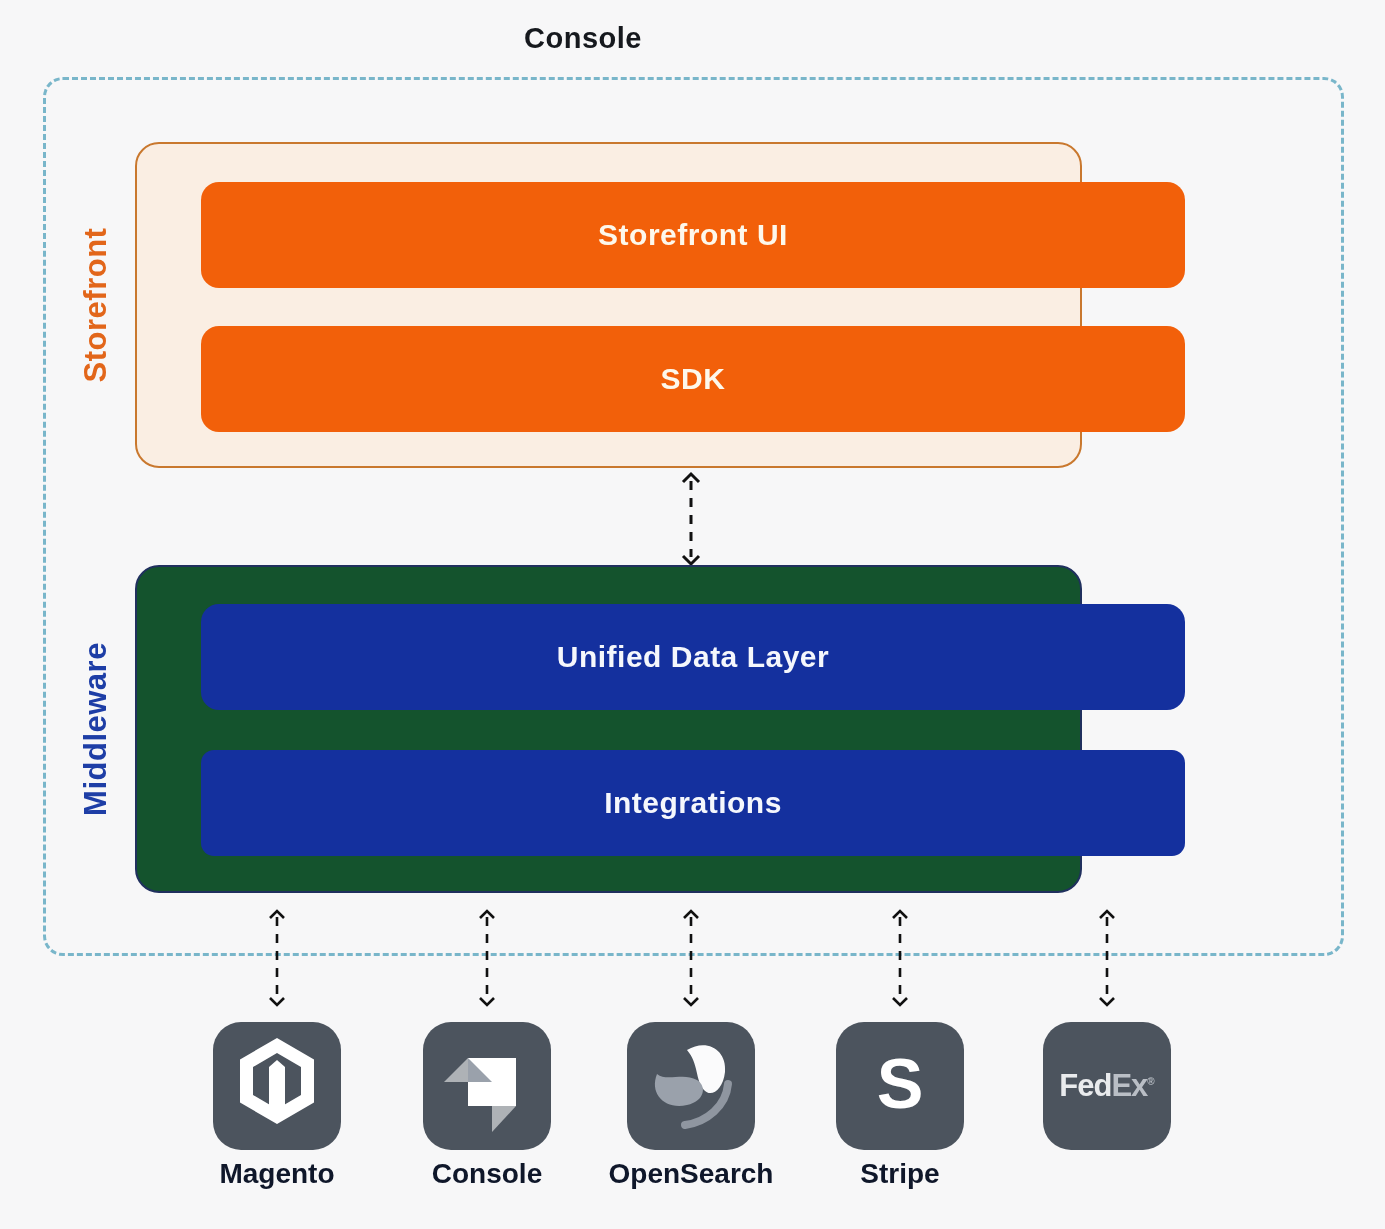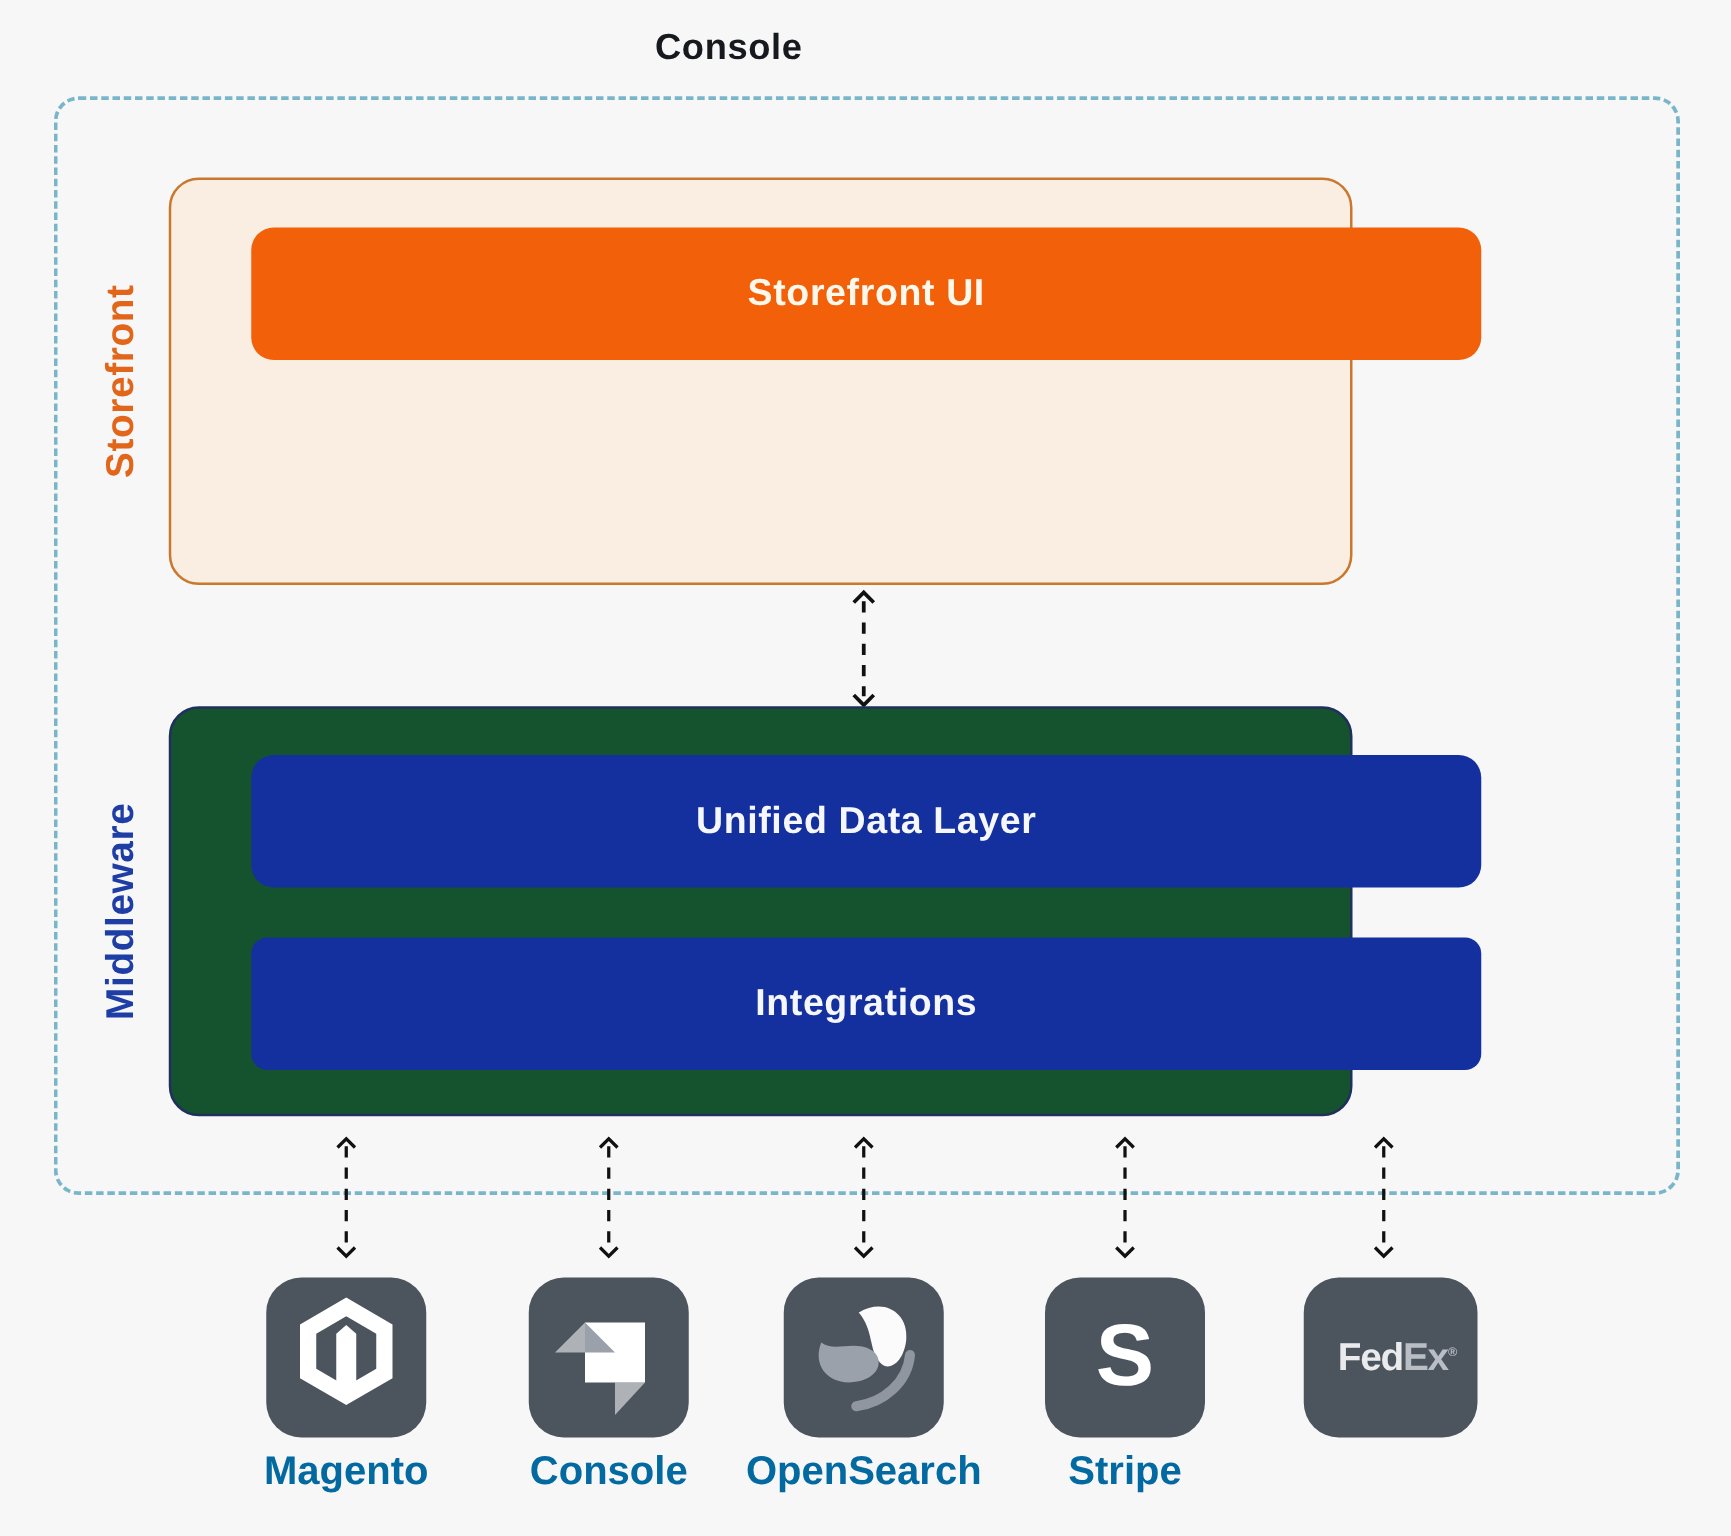--- a/index.html
+++ b/index.html
@@ -83,23 +83,23 @@
     border-radius:28px;
     display:flex;
     align-items:center;
     justify-content:center;
   }
   .icon-label{
     position:absolute;
     top:1158px;
     width:240px;
     text-align:center;
-    font-size:32px;
-    font-weight:bold;
-    color:#0369a1;
+    font-size:28px;
+    font-weight:bold;
+    color:#0f172a;
   }
   .stripe-s{
     color:#ffffff;
     font-size:70px;
     font-weight:bold;
     line-height:1;
     transform:translateY(-2px);
   }
   .fedex-word{
     color:#e9ebed;
@@ -116,20 +116,21 @@
 
 <div class="canvas">
 
   <div class="page-title">Console</div>
 
   <div class="console-box"></div>
 
   <div class="v-label storefront">Storefront</div>
   <div class="panel storefront">
     <div class="bar orange" style="top:38px;">Storefront UI</div>
+    <div class="bar orange" style="top:182px;">SDK</div>
   </div>
 
   <svg class="arrow" style="left:679px; top:471px;" width="24" height="96" viewBox="0 0 24 96">
     <line x1="12" y1="10" x2="12" y2="86" stroke="#111" stroke-width="3" stroke-dasharray="9 8"></line>
     <polyline points="4,11 12,3 20,11" fill="none" stroke="#111" stroke-width="3"></polyline>
     <polyline points="4,85 12,93 20,85" fill="none" stroke="#111" stroke-width="3"></polyline>
   </svg>
 
   <div class="v-label middleware">Middleware</div>
   <div class="panel middleware">
@@ -182,21 +183,21 @@
   <div class="icon-tile" style="left:627px;">
     <svg width="128" height="128" viewBox="0 0 128 128">
       <path fill="#fbfbfc" d="M60 28 C 80 16 100 28 98 50 C 96 68 84 76 77 68 C 68 58 72 42 60 28 Z"></path>
       <path fill="#9aa1ab" d="M30 52 C 22 72 38 88 60 83 C 78 79 80 64 70 58 C 56 50 40 60 30 52 Z"></path>
       <path fill="none" stroke="#8f96a0" stroke-width="8" stroke-linecap="round" d="M101 62 C 99 84 80 100 58 103"></path>
     </svg>
   </div>
   <div class="icon-tile" style="left:836px;">
     <div class="stripe-s">S</div>
   </div>
-  <div class="icon-tile" style="left:1043px;padding-left:11px;">
+  <div class="icon-tile" style="left:1043px;">
     <div class="fedex-word"><span>Fed</span><span class="ex">Ex</span><span class="reg">®</span></div>
   </div>
 
   <div class="icon-label" style="left:157px;">Magento</div>
   <div class="icon-label" style="left:367px;">Console</div>
   <div class="icon-label" style="left:780px;">Stripe</div>
   <div class="icon-label" style="left:571px;">OpenSearch</div>
 
 </div>
 

